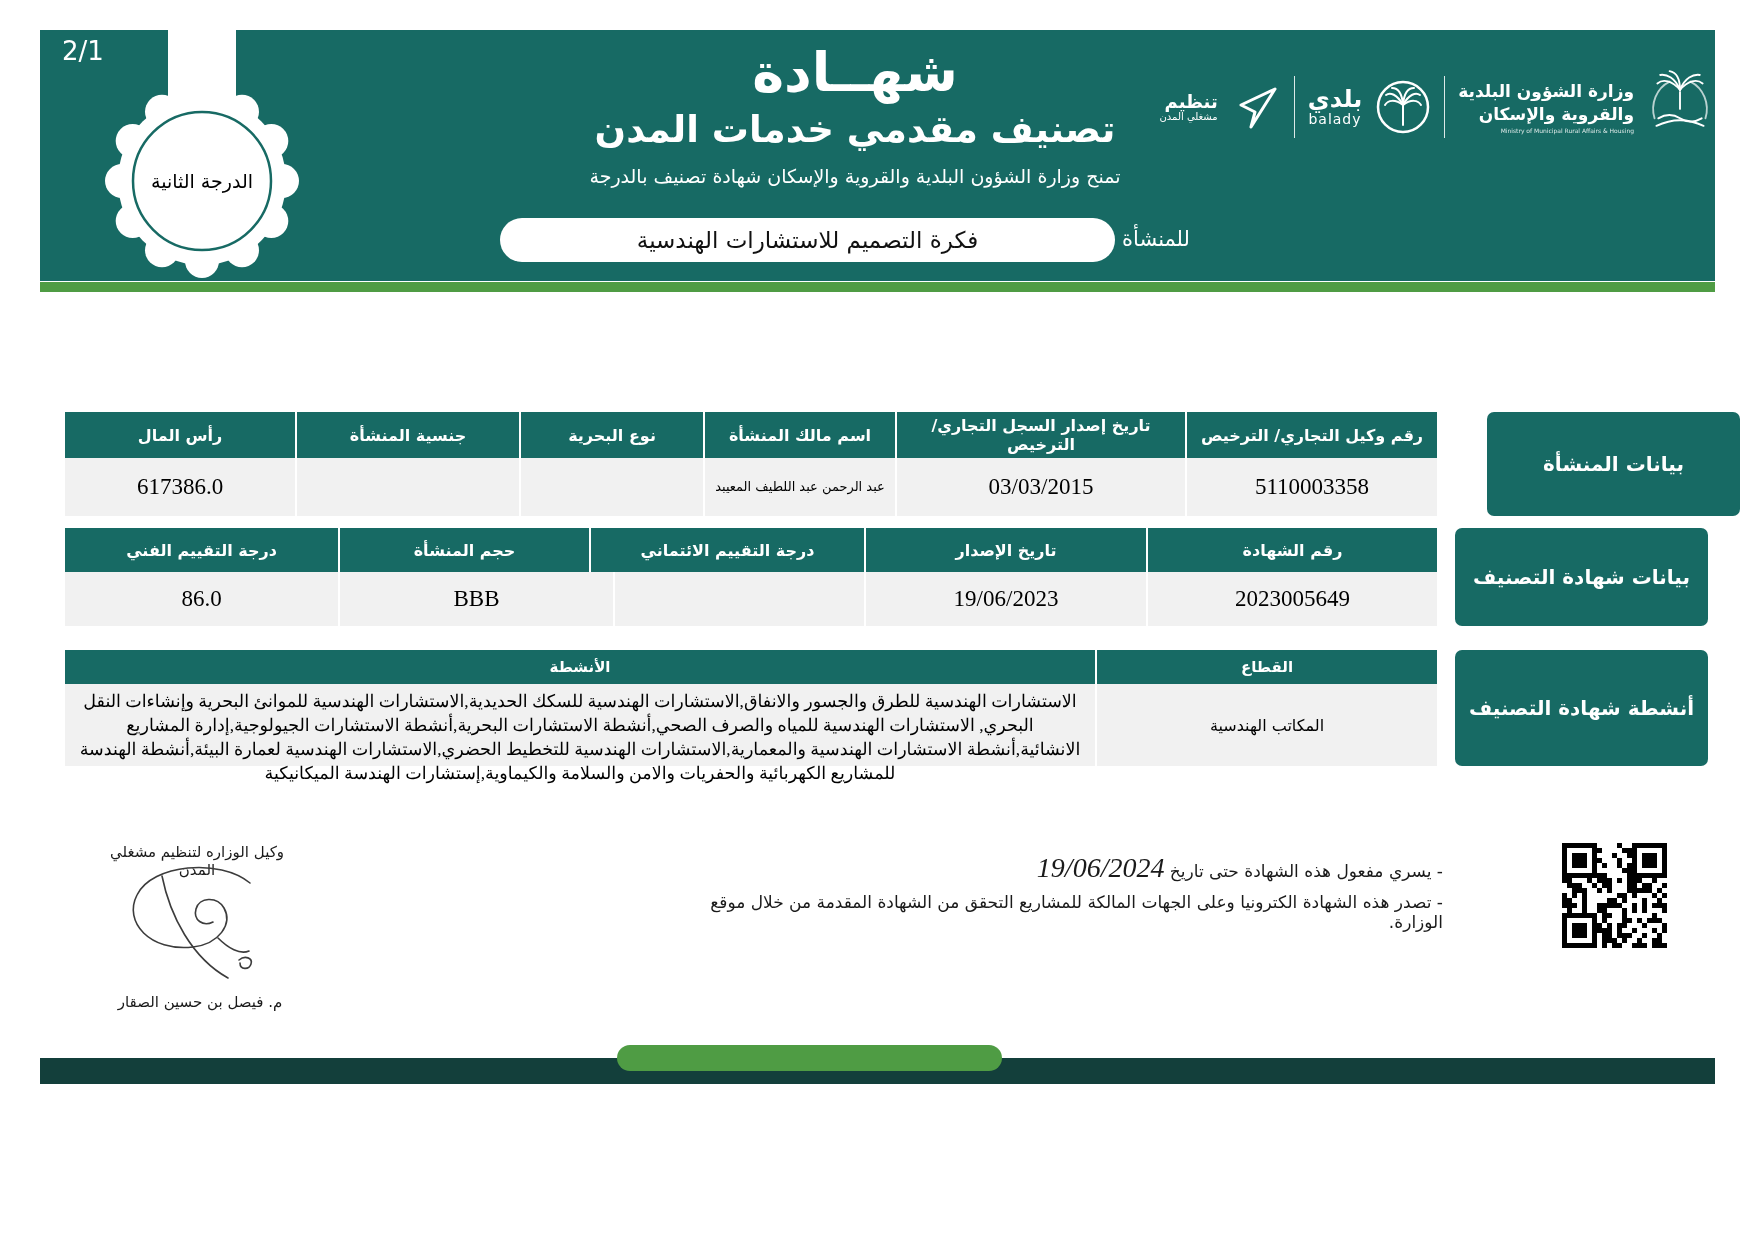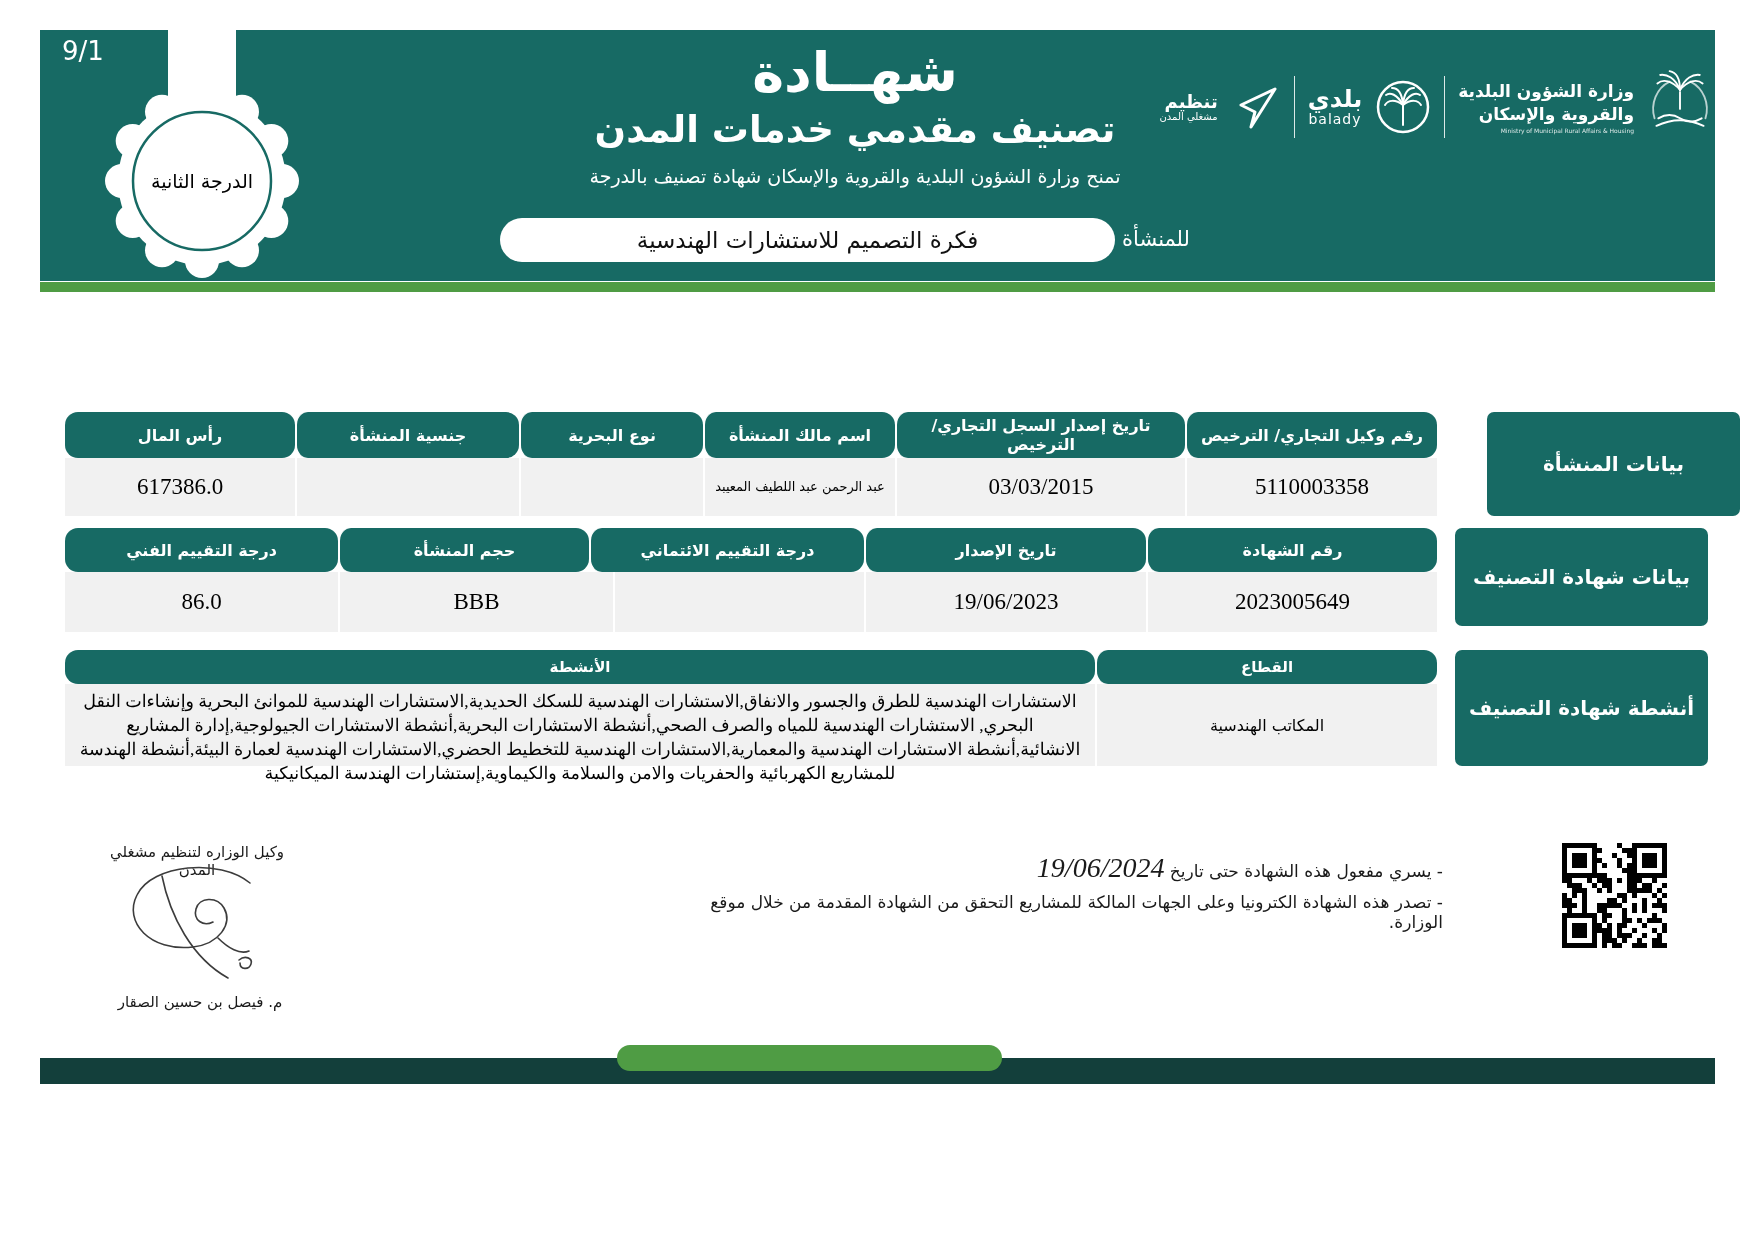--- a/index.html
+++ b/index.html
@@ -34,29 +34,29 @@
   .balady-text .ar { font-size:24px; font-weight:bold; line-height:1; }
   .balady-text .en { font-size:14px; letter-spacing:1px; direction:ltr; }
   .tanzim-text { text-align:right; direction:rtl; }
   .tanzim-text .t1 { font-size:18px; font-weight:bold; line-height:1.1; }
   .tanzim-text .t2 { font-size:10px; }
 
   
   .tbl { position:absolute; left:65px; width:1372px; direction:rtl; }
   .hrow, .vrow { display:flex; }
   .hcell { background:#176a64; color:#fff; font-weight:bold; font-size:16px;
-           display:flex; align-items:center; justify-content:center; text-align:center; padding:0 6px;border-radius:13px; }
+           display:flex; align-items:center; justify-content:center; text-align:center; padding:0 6px; }
   .hcell:not(:last-child), .vcell:not(:last-child) { border-left:2px solid #fff; }
   .vcell { background:#f1f1f1; color:#000; display:flex; align-items:center; justify-content:center;
            font-family:"Liberation Serif","DejaVu Serif",serif; font-size:23px; text-align:center; }
   .t1 { top:412px; } .t1 .hcell { height:46px; } .t1 .vcell { height:58px; }
   .t1 .c1 { width:252px; } .t1 .c2 { width:290px; } .t1 .c3 { width:192px; }
   .t1 .c4 { width:184px; } .t1 .c5 { width:224px; } .t1 .c6 { width:230px; }
   .owner-cell { font-family:"DejaVu Sans",sans-serif; font-size:13px; line-height:1.5; padding:2px 8px; }
-  .t2 { top:528px; } .t2 .hcell { height:44px; } .t2 .vcell { height:60px; }
+  .t2 { top:528px; } .t2 .hcell { height:44px; } .t2 .vcell { height:54px; }
   .t2 .c1 { width:291px; } .t2 .c2 { width:282px; } .t2 .c3 { width:251px; }
   .t2 .c4 { width:275px; } .t2 .c5 { width:273px; }
   .t3 { top:650px; } .t3 .hcell { height:34px; font-size:15px; }
   .t3 .c1 { width:342px; } .t3 .c2 { width:1030px; }
   .t3 .vrow { align-items:flex-start; }
   .sector-cell { height:82px; font-family:"DejaVu Sans",sans-serif; font-size:16px; }
   .activities-cell { display:block; height:82px; padding:5px 14px 3px; overflow:visible;
                      font-size:17.5px; line-height:1.38; }
 
   .side-label { position:absolute; left:1455px; width:253px; background:#176a64; border-radius:7px;
@@ -81,21 +81,21 @@
 
   .bottom-pill { position:absolute; left:617px; top:1045px; width:385px; height:26px;
                  border-radius:13px; background:#4f9c44; z-index:2; }
   .bottom-bar  { position:absolute; left:40px; top:1058px; width:1675px; height:26px; background:#133f3b; z-index:1; }
 </style>
 </head>
 <body>
 
 <div class="header-block"></div>
 <div class="green-strip"></div>
-<div class="page-num">9/1</div>
+<div class="page-num">2/1</div>
 
 <div class="ribbon"></div>
 <svg class="badge-svg" viewBox="0 0 200 200">
   <g fill="#ffffff">
     <circle cx="180" cy="100" r="17"></circle>
       <circle cx="169.3" cy="140" r="17"></circle>
       <circle cx="140" cy="169.3" r="17"></circle>
     <circle cx="100" cy="180" r="17"></circle>
       <circle cx="60" cy="169.3" r="17"></circle>
       <circle cx="30.7" cy="140" r="17"></circle>

